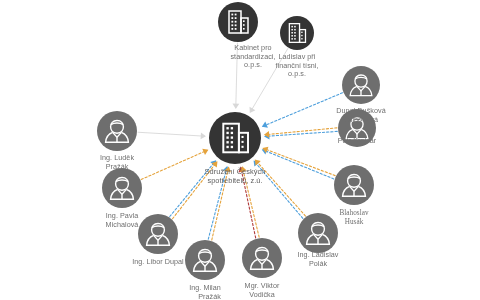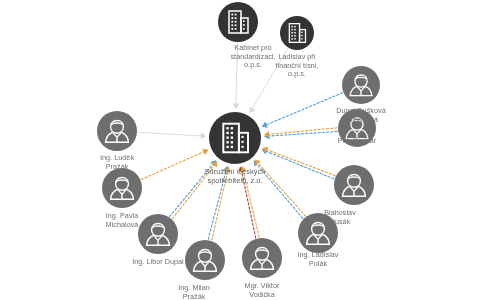--- a/index.html
+++ b/index.html
@@ -153,27 +153,27 @@
 <div id="label-layer">
     <div class="node-label" style="left: 253px; top: 44px;">Kabinet pro
 standardizaci,
 o.p.s.</div>
     <div class="node-label" style="left: 297px; top: 53px;">Ladislav při
 finanční tísni,
 o.p.s.</div>
     <div class="node-label" style="left: 361px; top: 107px;">Dupal Dušková
 Valhodová</div>
     <div class="node-label" style="left: 357px; top: 137px;">Petr Krejcar</div>
-    <div class="node-label" style="left: 340px; top: 209px;">Blahoslav
+    <div class="node-label" style="left: 354px; top: 209px; font-family: Liberation Serif, serif;">Blahoslav
 Husák</div>
     <div class="node-label" style="left: 318px; top: 251px;">Ing. Ladislav
 Polák</div>
     <div class="node-label" style="left: 262px; top: 282px;">Mgr. Viktor
 Vodička</div>
-    <div class="node-label" style="left: 194px; top: 284px;">Ing. Milan
+    <div class="node-label" style="left: 205px; top: 284px; text-align: right;">Ing. Milan
 Pražák</div>
     <div class="node-label" style="left: 158px; top: 258px;">Ing. Libor Dupal</div>
     <div class="node-label" style="left: 122px; top: 212px;">Ing. Pavla
 Michalová</div>
     <div class="node-label" style="left: 117px; top: 154px;">Ing. Luděk
 Pražák</div>
     <div class="node-label center" style="left: 235px; top: 168px;">Sdružení Českých
 spotřebitelů, z.ú.</div>
   </div>
 

